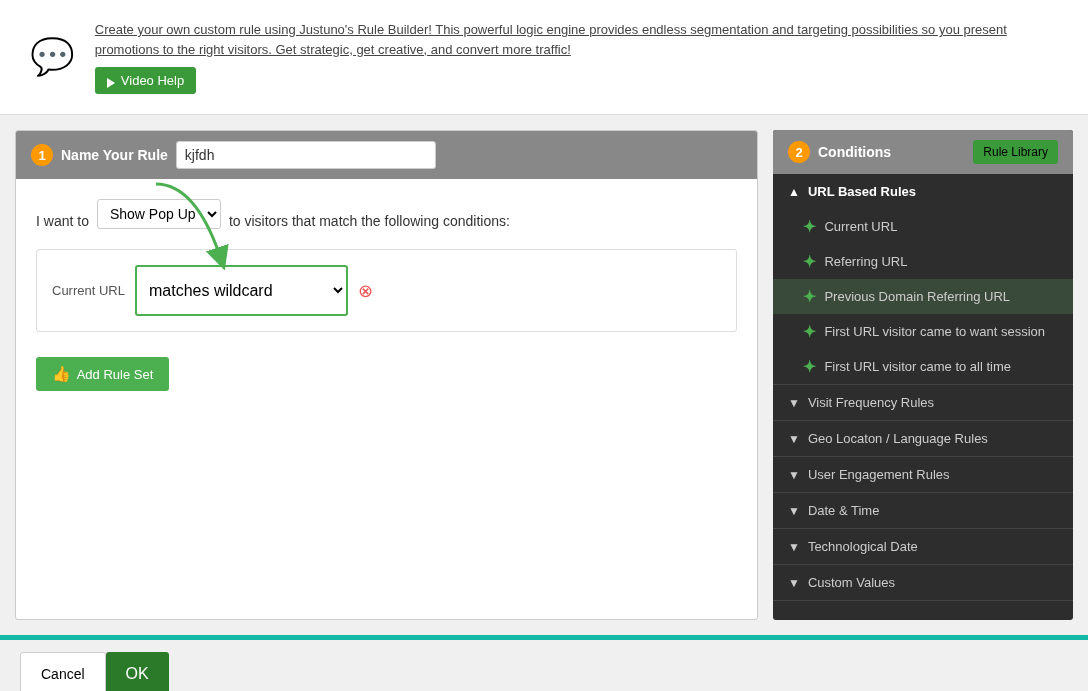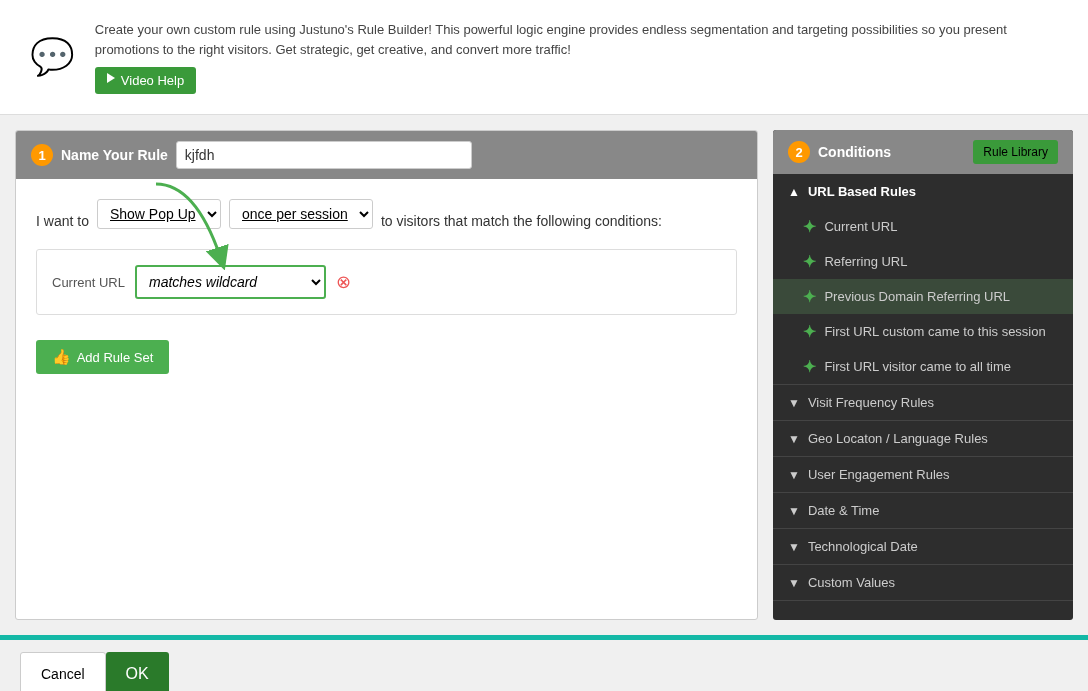--- a/index.html
+++ b/index.html
@@ -15,24 +15,25 @@
     }
     .banner-icon {
       font-size: 36px;
       color: #555;
     }
     .banner-text {
       flex: 1;
       font-size: 13px;
       color: #444;
       line-height: 1.5;
+      text-decoration: underline;
     }
     .video-help-btn {
       display: inline-flex;
-      align-items: flex-start;
+      align-items: flex-end;
       gap: 6px;
       background: #3a9a3a;
       color: #fff;
       border: none;
       padding: 6px 12px;
       border-radius: 3px;
       cursor: pointer;
       font-size: 13px;
       margin-top: 8px;
     }
@@ -80,21 +81,21 @@
       align-items: center;
       justify-content: center;
       font-size: 13px;
       font-weight: bold;
     }
     .panel-header input[type="text"] {
       border: 1px solid #ccc;
       padding: 5px 8px;
       border-radius: 3px;
       font-size: 14px;
-      width: 296px;
+      width: 260px;
       color: #333;
     }
 
     .rule-body {
       padding: 20px 20px 30px;
     }
 
     .rule-sentence {
       display: flex;
       align-items: flex-end;
@@ -103,47 +104,45 @@
       margin-bottom: 20px;
       font-size: 14px;
     }
     .rule-sentence select {
       border: 1px solid #ccc;
       padding: 5px 8px;
       border-radius: 3px;
       font-size: 14px;
       background: #fff;
       cursor: pointer;
-      text-decoration: underline;
     }
 
     .condition-row {
       border: 1px solid #ddd;
       border-radius: 3px;
       padding: 15px;
       display: flex;
       align-items: center;
       gap: 10px;
       margin-bottom: 15px;
       position: relative;
     }
     .condition-label {
       font-size: 13px;
       color: #555;
       white-space: nowrap;
     }
     .condition-select {
       border: 2px solid #4caf50;
-      padding: 6px 8px;
-      border-radius: 3px;
-      font-size: 14px;
+      padding: 14px 8px;
+      border-radius: 3px;
+      font-size: 16px;
       background: #fff;
       cursor: pointer;
       min-width: 160px;
-      font-style: italic;
     }
     .condition-value-input {
       flex: 1;
       border: 1px solid #ccc;
       padding: 6px 10px;
       border-radius: 3px;
       font-size: 13px;
     }
     .remove-btn {
       background: none;
@@ -316,25 +315,20 @@
       <input type="text" value="kjfdh" style="">
     </div>
 
     <div class="rule-body">
       <div class="rule-sentence">
         <span>I want to</span>
         <select>
           <option>Show Pop Up</option>
           <option>Hide Pop Up</option>
         </select>
-        <select>
-          <option>once per session</option>
-          <option>always</option>
-          <option>once per visitor</option>
-        </select>
         <span>to visitors that match the following conditions:</span>
       </div>
 
       
       <div style="position:relative; margin-bottom: 0;">
         <svg class="arrow-svg" style="position:absolute; top:-70px; left:100px; width:120px; height:100px; pointer-events:none; z-index:10;" viewBox="0 0 120 100">
           <defs>
             <marker id="arrowhead" markerWidth="8" markerHeight="8" refX="4" refY="4" orient="auto">
               <path d="M0,0 L8,4 L0,8 Z" fill="#4caf50"></path>
             </marker>
@@ -383,21 +377,21 @@
       <div class="rule-item">
         <span class="plus-icon">✦</span>
         <span>Referring URL</span>
       </div>
       <div class="rule-item highlighted">
         <span class="plus-icon">✦</span>
         <span>Previous Domain Referring URL</span>
       </div>
       <div class="rule-item">
         <span class="plus-icon">✦</span>
-        <span>First URL custom came to this session</span>
+        <span>First URL visitor came to want session</span>
       </div>
       <div class="rule-item">
         <span class="plus-icon">✦</span>
         <span>First URL visitor came to all time</span>
       </div>
     </div>
 
     <div class="collapsed-category">
       <span class="chevron">▼</span>
       <span>Visit Frequency Rules</span>

